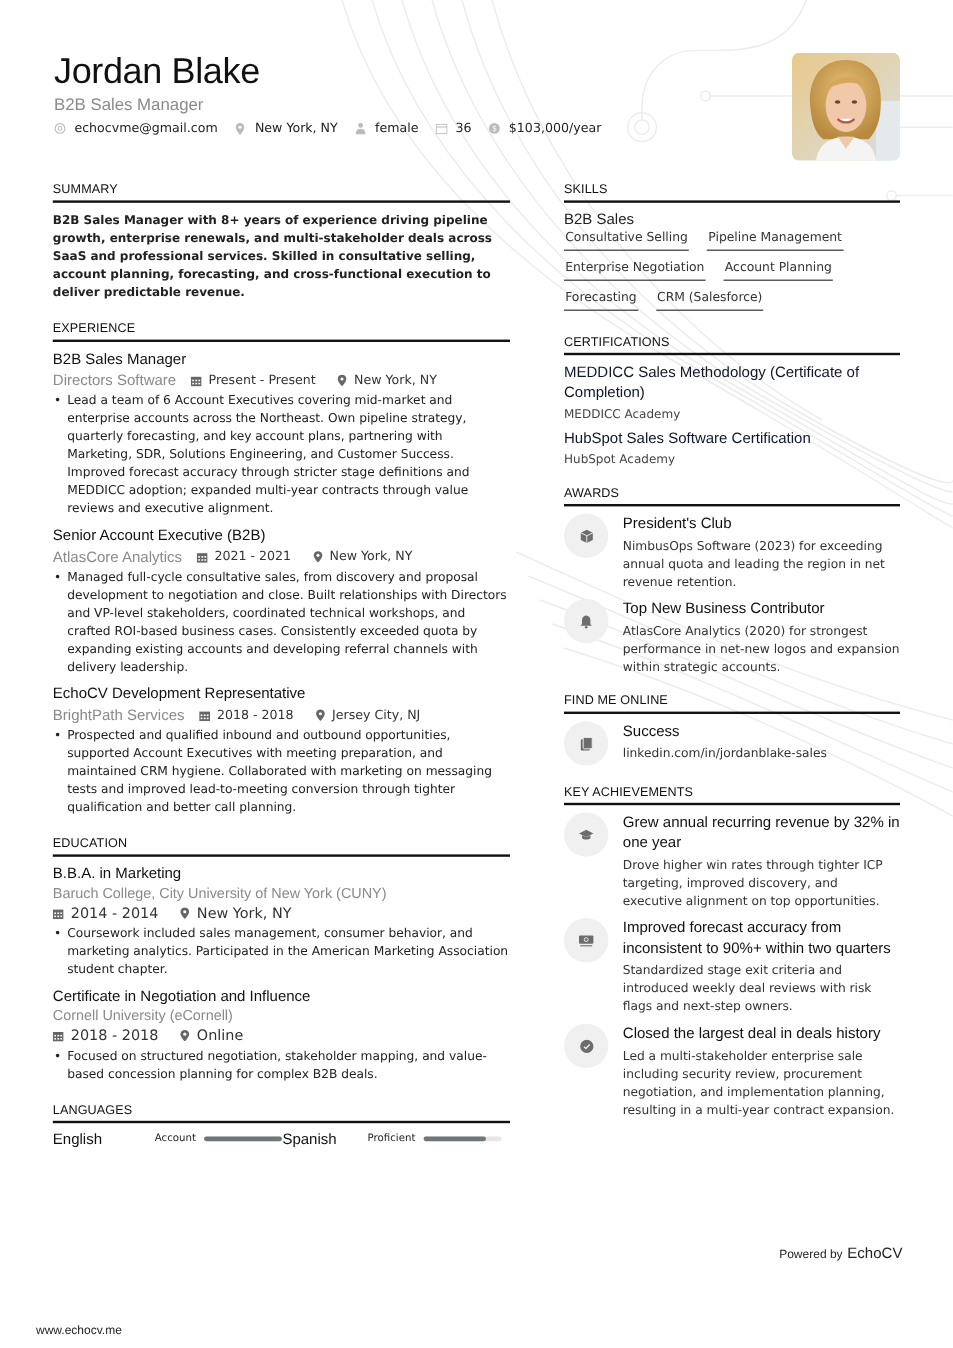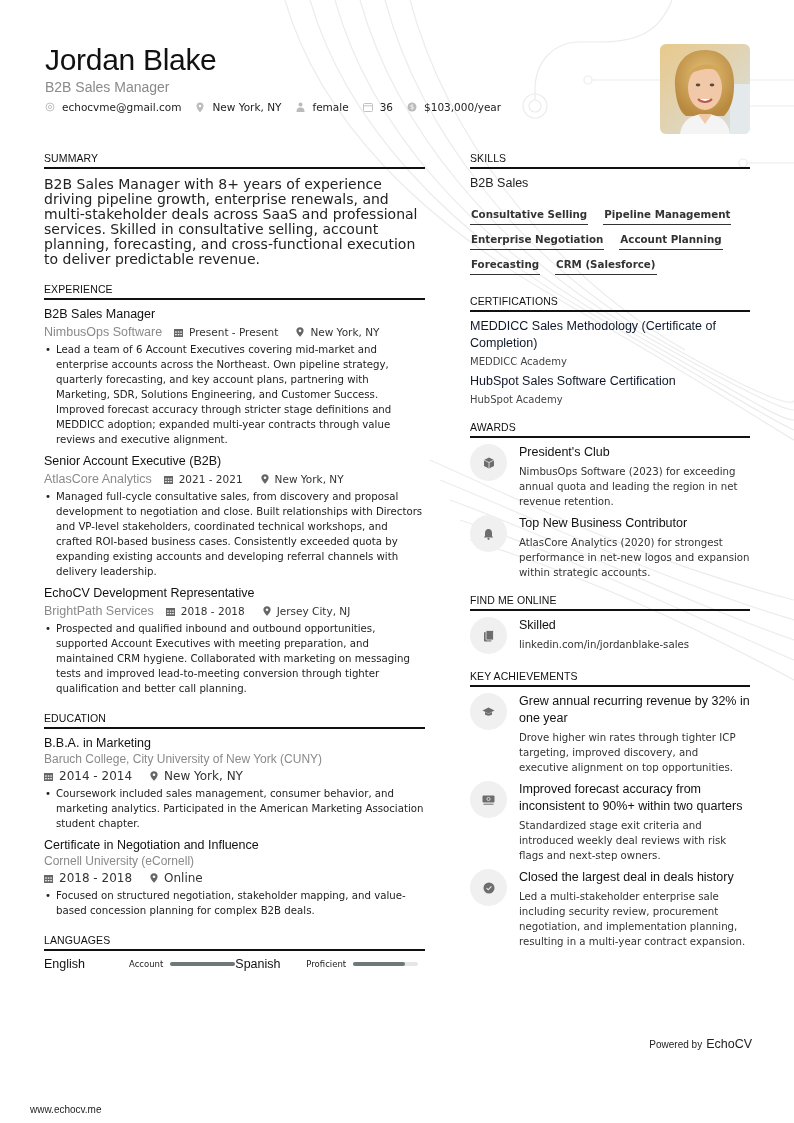--- a/index.html
+++ b/index.html
@@ -13,21 +13,21 @@
   .title { font-family: "Liberation Sans", sans-serif; font-size: 14px; color: #8a8a8a; margin-top: 1px; line-height: 17px; }
   .contacts { display: flex; align-items: center; margin-top: 5px; font-size: 10.5px; color: #222; }
   .contact { display: flex; align-items: center; margin-right: 14px; white-space: nowrap; }
   .contact .ic { width: 10px; height: 10px; margin-right: 7px; display: inline-flex; align-items: center; justify-content: center; color: #bbb; }
   .photo { position: absolute; left: 660px; top: 44px; width: 90px; height: 90px; border-radius: 6px; overflow: hidden; }
 
   .col-left { position: absolute; left: 44px; top: 152px; width: 381px; }
   .col-right { position: absolute; left: 470px; top: 152px; width: 280px; }
   .sec-h { font-family: "Liberation Sans", sans-serif; font-size: 10.5px; color: #111; text-transform: uppercase; padding-bottom: 3px; border-bottom: 2px solid #111; letter-spacing: 0.1px; }
   .section { margin-bottom: 14px; }
-  .para { font-size: 14px; line-height: 15px; color: #222; margin-top: 8px; }
+  .para { font-size: 10px; line-height: 15px; color: #222; margin-top: 8px; font-weight: bold; }
 
   .job { margin-top: 6px; }
   .job-title { font-family: "Liberation Sans", sans-serif; font-size: 12.5px; color: #111; line-height: 17px; }
   .job-meta { display: flex; align-items: center; margin-top: 2px; font-size: 10.5px; color: #333; }
   .company { font-family: "Liberation Sans", sans-serif; font-size: 12.5px; color: #8a8a8a; margin-right: 12px; }
   .meta-item { display: flex; align-items: center; margin-right: 18px; }
   .meta-item .ic { margin-right: 6px; color: #666; display: inline-flex; }
   .bullets { list-style: none; margin-top: 3px; }
   .bullets li { position: relative; padding-left: 12px; font-size: 10.2px; line-height: 15px; color: #222; }
   .bullets li::before { content: "•"; position: absolute; left: 1px; top: 0; }
@@ -36,21 +36,21 @@
   .edu-meta { display: flex; align-items: center; margin-top: 2px; font-size: 12px; color: #333; }
 
   .langs { display: flex; align-items: center; margin-top: 6px; }
   .lang { display: flex; align-items: center; width: 194px; }
   .lang-name { font-family: "Liberation Sans", sans-serif; font-size: 12.5px; color: #111; width: 85px; }
   .lang-level { font-size: 8.5px; color: #222; margin-right: 7px; white-space: nowrap; }
   .bar { height: 4px; background: #e6e6e6; border-radius: 2px; width: 65px; position: relative; }
   .bar-fill { position: absolute; left: 0; top: 0; height: 4px; background: #6f7878; border-radius: 2px; }
 
   .skill-group { font-family: "Liberation Sans", sans-serif; font-size: 12.5px; color: #222; margin-top: 7px; }
-  .skill-tags { display: flex; flex-wrap: wrap; margin-top: 16px; font-weight: bold; }
+  .skill-tags { display: flex; flex-wrap: wrap; margin-top: 0; }
   .skill-tag { font-size: 10.3px; color: #333; padding: 2px 1px 4px 1px; margin-right: 15px; margin-bottom: 6px; border-bottom: 1.5px solid #333; line-height: 12px; }
 
   .cert { margin-top: 6px; }
   .cert-name { font-family: "Liberation Sans", sans-serif; font-size: 12.5px; color: #0f172a; line-height: 17px; }
   .cert-issuer { font-size: 10px; color: #444; margin-top: 4px; }
 
   .icon-item { display: flex; margin-top: 6px; }
   .icon-circle { width: 37px; height: 37px; border-radius: 50%; background: #f0f0f0; flex-shrink: 0; display: flex; align-items: center; justify-content: center; margin-right: 12px; margin-top: 0; color: #6d6d6d; }
   .icon-body { flex: 1; }
   .item-title { font-family: "Liberation Sans", sans-serif; font-size: 12.5px; color: #111; line-height: 17px; }
@@ -172,21 +172,21 @@
       <div class="sec-h">Summary</div>
       <div class="para">B2B Sales Manager with 8+ years of experience driving pipeline growth, enterprise renewals, and multi-stakeholder deals across SaaS and professional services. Skilled in consultative selling, account planning, forecasting, and cross-functional execution to deliver predictable revenue.</div>
     </div>
 
     <div class="section" style="margin-top:16px;">
       <div class="sec-h">Experience</div>
 
       <div class="job">
         <div class="job-title">B2B Sales Manager</div>
         <div class="job-meta">
-          <span class="company">NimbusOps Software</span>
+          <span class="company">Directors Software</span>
           <span class="meta-item">
             <span class="ic">
                 <svg width="9" height="9" viewBox="0 0 9 9">
                   <rect x="0" y="1" width="9" height="8" fill="#666"></rect>
                   <rect x="1.2" y="3.4" width="1.5" height="1.3" fill="#fff"></rect>
                   <rect x="3.8" y="3.4" width="1.5" height="1.3" fill="#fff"></rect>
                   <rect x="6.3" y="3.4" width="1.5" height="1.3" fill="#fff"></rect>
                   <rect x="1.2" y="6" width="1.5" height="1.3" fill="#fff"></rect>
                   <rect x="3.8" y="6" width="1.5" height="1.3" fill="#fff"></rect>
                   <rect x="6.3" y="6" width="1.5" height="1.3" fill="#fff"></rect>
@@ -425,21 +425,21 @@
     <div class="section" style="margin-top:12px;">
       <div class="sec-h">Find Me Online</div>
       <div class="icon-item">
         <div class="icon-circle">
           <svg width="11" height="12" viewBox="0 0 11 12">
               <rect x="1" y="2" width="7.5" height="9.5" rx="1" fill="#6d6d6d"></rect>
               <rect x="3" y="0.5" width="7.5" height="9.5" rx="1" fill="#6d6d6d" stroke="#f0f0f0" stroke-width="0.8"></rect>
             </svg>
         </div>
         <div class="icon-body">
-          <div class="item-title">Skilled</div>
+          <div class="item-title">Success</div>
           <div class="item-desc">linkedin.com/in/jordanblake-sales</div>
         </div>
       </div>
     </div>
 
     <div class="section" style="margin-top:16px;">
       <div class="sec-h">Key Achievements</div>
       <div class="icon-item">
         <div class="icon-circle">
           <svg width="13" height="10" viewBox="0 0 13 10">

